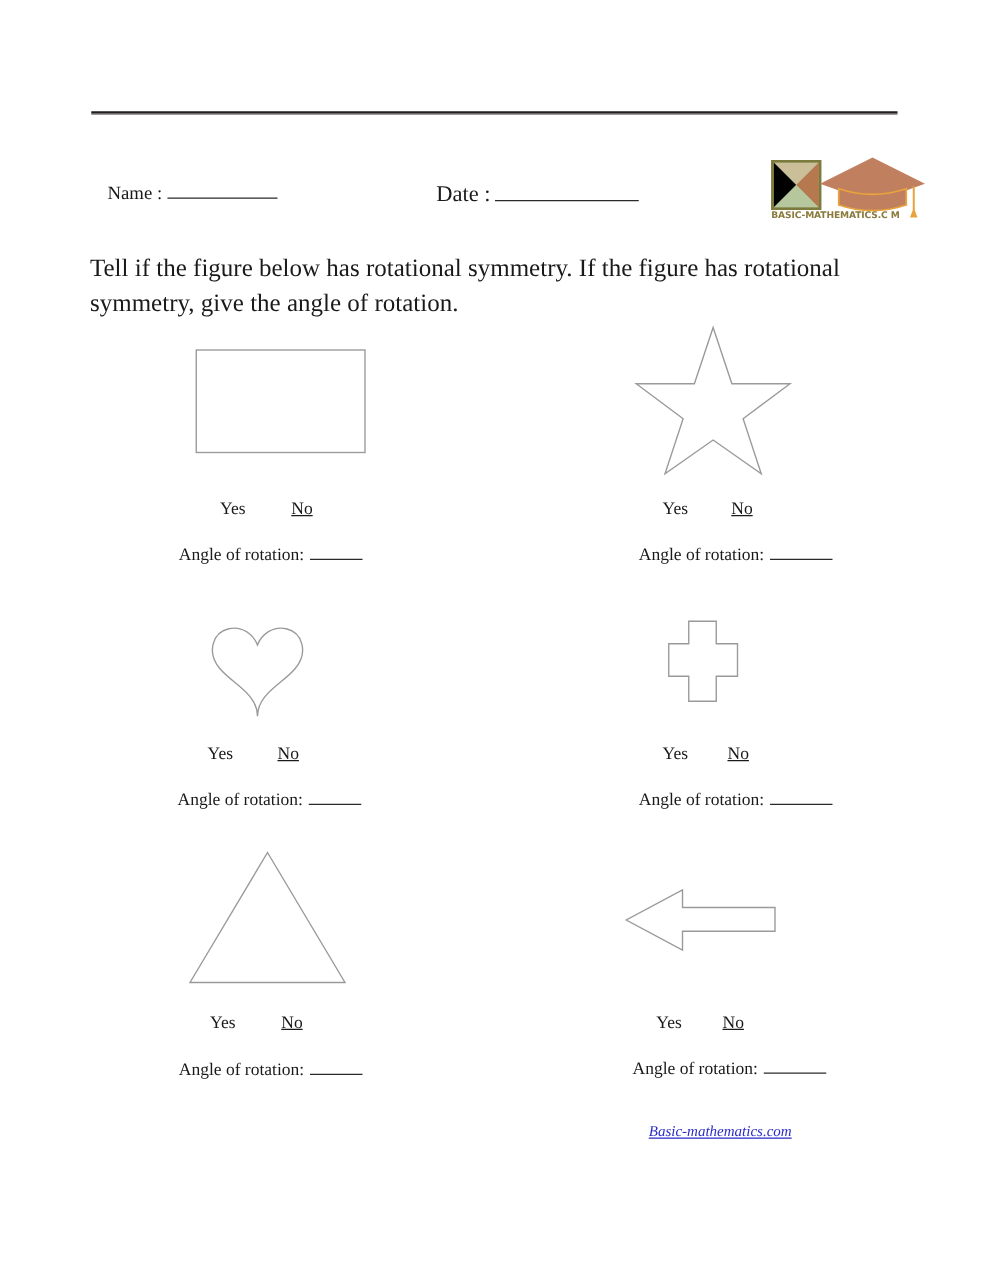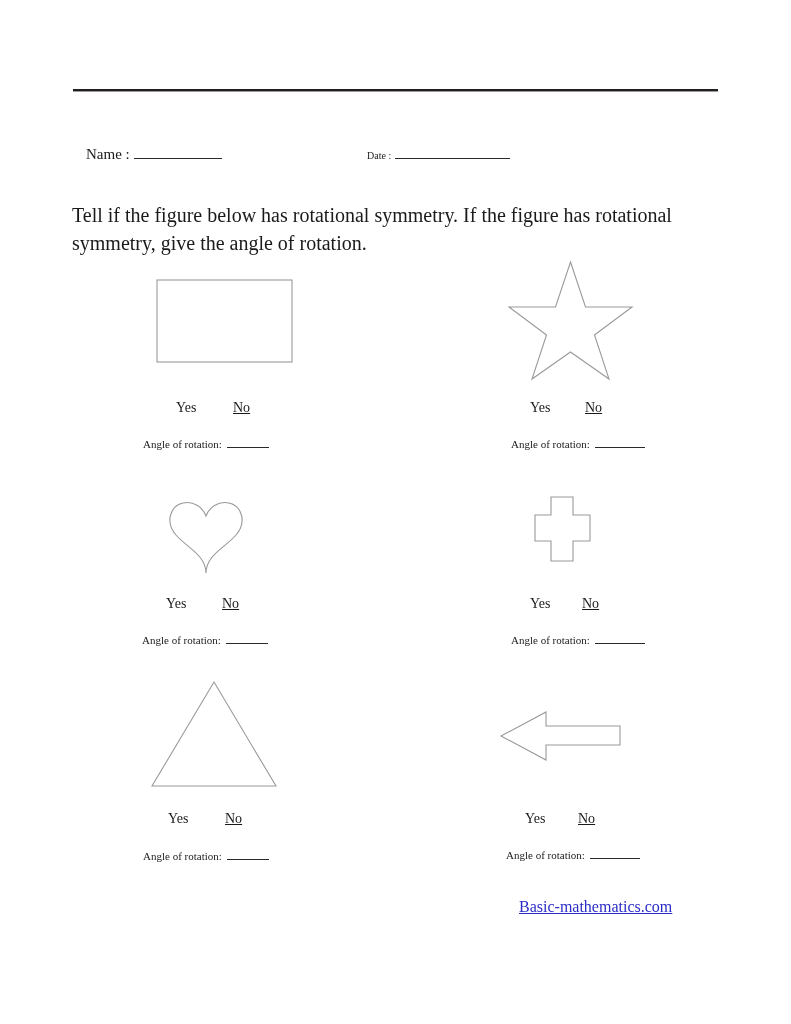--- a/index.html
+++ b/index.html
@@ -36,23 +36,23 @@
   .name-field {
     position: absolute;
     left: 72px;
     top: 145px;
     font-size: 15px;
     white-space: nowrap;
     margin-left: 14px;
   }
   .date-field {
     position: absolute;
-    left: 367px;
+    left: 349px;
     top: 145px;
-    font-size: 10px;
+    font-size: 18px;
     white-space: nowrap;
   }
   .blank-line {
     display: inline-block;
     border-bottom: 1px solid #2a2a2a;
     vertical-align: baseline;
     margin-left: 4px;
     height: 13px;
   }
   .blank-name { width: 88px; }
@@ -109,40 +109,41 @@
   }
   .answer-row {
     position: absolute;
     font-size: 14px;
     white-space: nowrap;
   }
   .answer-yes { position: absolute; }
   .answer-no  { position: absolute; text-decoration: underline; }
   .angle-row {
     position: absolute;
-    font-size: 11px;
+    font-size: 14px;
     white-space: nowrap;
   }
   .angle-blank {
     display: inline-block;
     border-bottom: 1px solid #2a2a2a;
     height: 12px;
     vertical-align: baseline;
     margin-left: 5px;
   }
 
   
   .footer-link {
     position: absolute;
     left: 519px;
     top: 898px;
-    font-size: 16px;
+    font-size: 12px;
     color: #2b2bc8;
     text-decoration: underline;
     white-space: nowrap;
+    font-style: italic;
   }
 
   svg { display: block; overflow: visible; }
   .stroke-shape {
     fill: #ffffff;
     stroke: #9a9a9a;
     stroke-width: 1.1;
   }
 </style>
 </head>
@@ -153,20 +154,37 @@
   <div class="header-rule"></div>
 
   <div class="name-field">
     <span>Name :</span><span class="blank-line blank-name"></span>
   </div>
 
   <div class="date-field">
     <span>Date :</span><span class="blank-line blank-date"></span>
   </div>
 
+  <div class="logo">
+    <svg class="logo-mark" viewBox="0 0 40 40">
+      <rect x="1" y="1" width="38" height="38" fill="#b6c79d" stroke="#7d7a3e" stroke-width="2"></rect>
+      <polygon points="2,2 38,2 20,20" fill="#cbbf9a"></polygon>
+      <polygon points="2,2 20,20 2,38" fill="#000000"></polygon>
+      <polygon points="38,2 38,38 20,20" fill="#b5784f"></polygon>
+      <polygon points="2,38 20,20 38,38" fill="#b6c79d"></polygon>
+      <rect x="1" y="1" width="38" height="38" fill="none" stroke="#7d7a3e" stroke-width="2"></rect>
+    </svg>
+    <svg class="logo-cap" viewBox="0 0 86 50">
+      <polygon points="43,2 85,23 43,38 1,23" fill="#c08060"></polygon>
+      <path d="M16,27 L16,40 Q43,49 70,40 L70,27 Q43,36 16,27 Z" fill="#c08060" stroke="#e8a33d" stroke-width="1.4"></path>
+      <line x1="76" y1="25" x2="76" y2="44" stroke="#e8a33d" stroke-width="1.6"></line>
+      <polygon points="76,42 79,50 73,50" fill="#e8a33d"></polygon>
+    </svg>
+    <div class="logo-text">BASIC-MATHEMATICS.C   M</div>
+  </div>
 
   <div class="instructions">Tell if the figure below has rotational symmetry. If the figure has rotational symmetry, give the angle of rotation.</div>
 
   <div class="problem" style="left:140px; top:262px; width:220px; height:200px;">
     <svg style="position:absolute; left:5px; top:5px;" width="150" height="100" viewBox="0 0 150 100">
       <rect class="stroke-shape" x="12" y="13" width="135" height="82"></rect>
     </svg>
     <div class="answer-row" style="left:0px; top:138px; width:220px;">
       <span class="answer-yes" style="left:36px;">Yes</span>
       <span class="answer-no" style="left:93px;">No</span>

